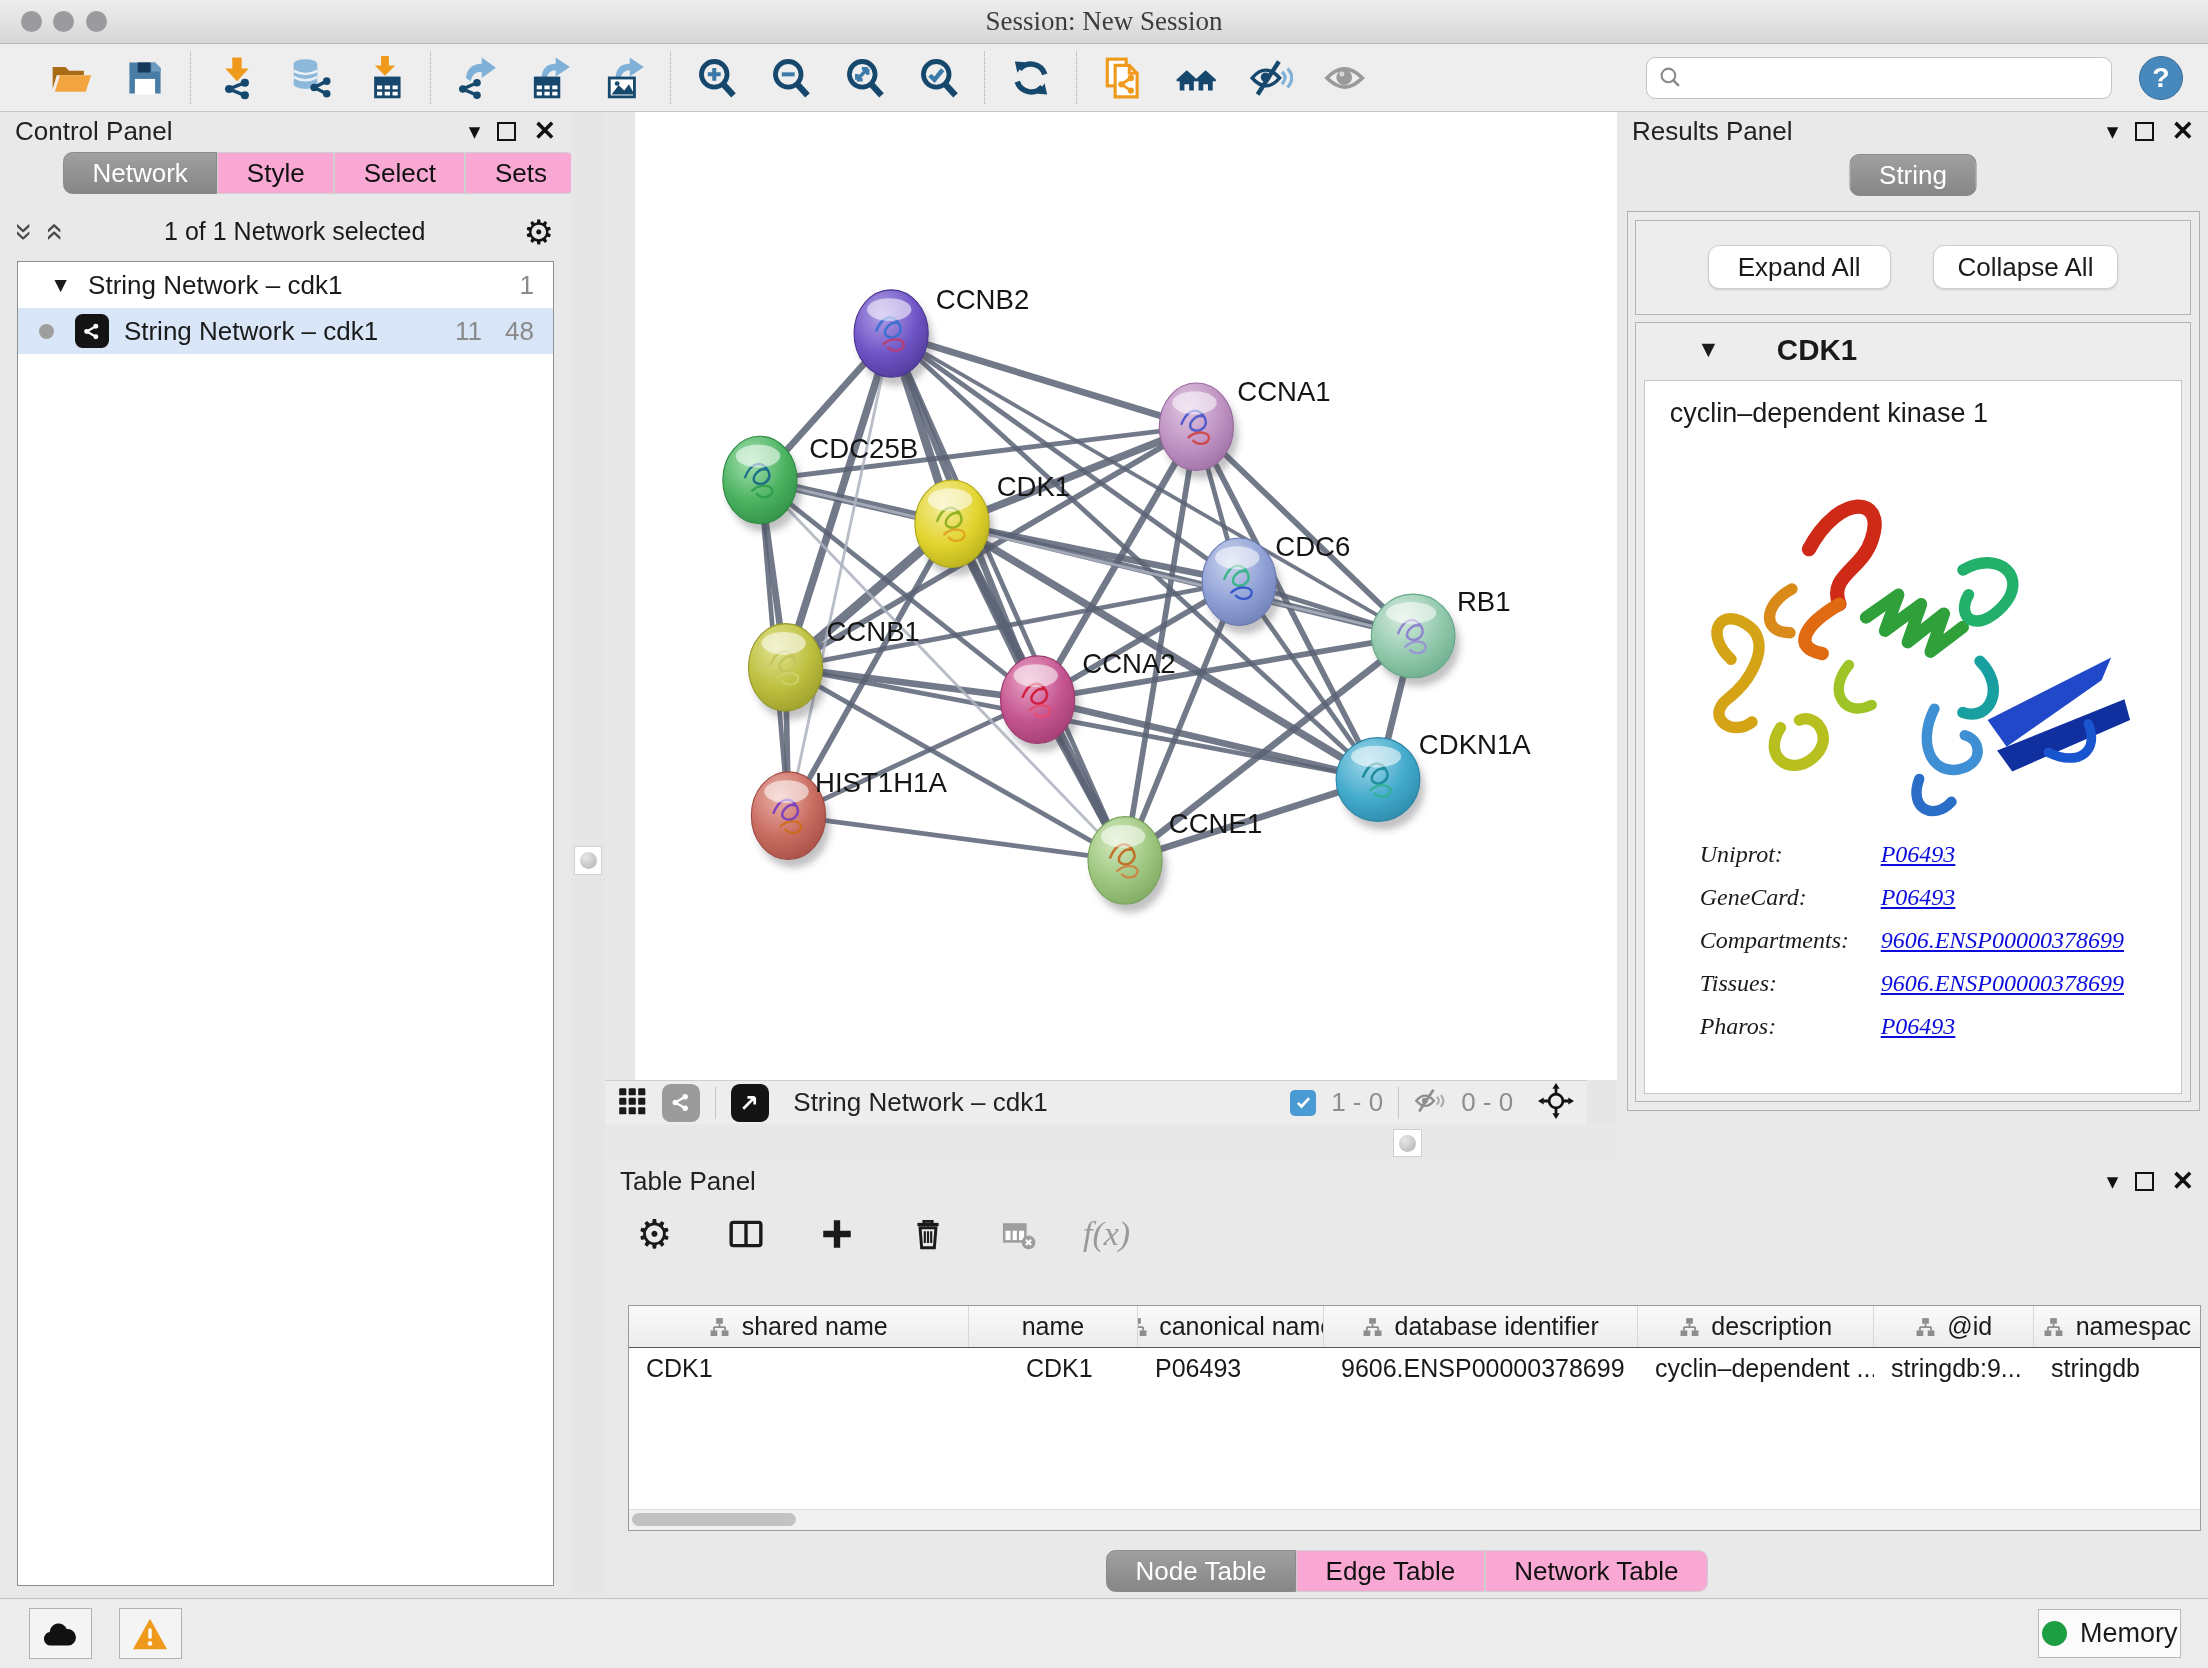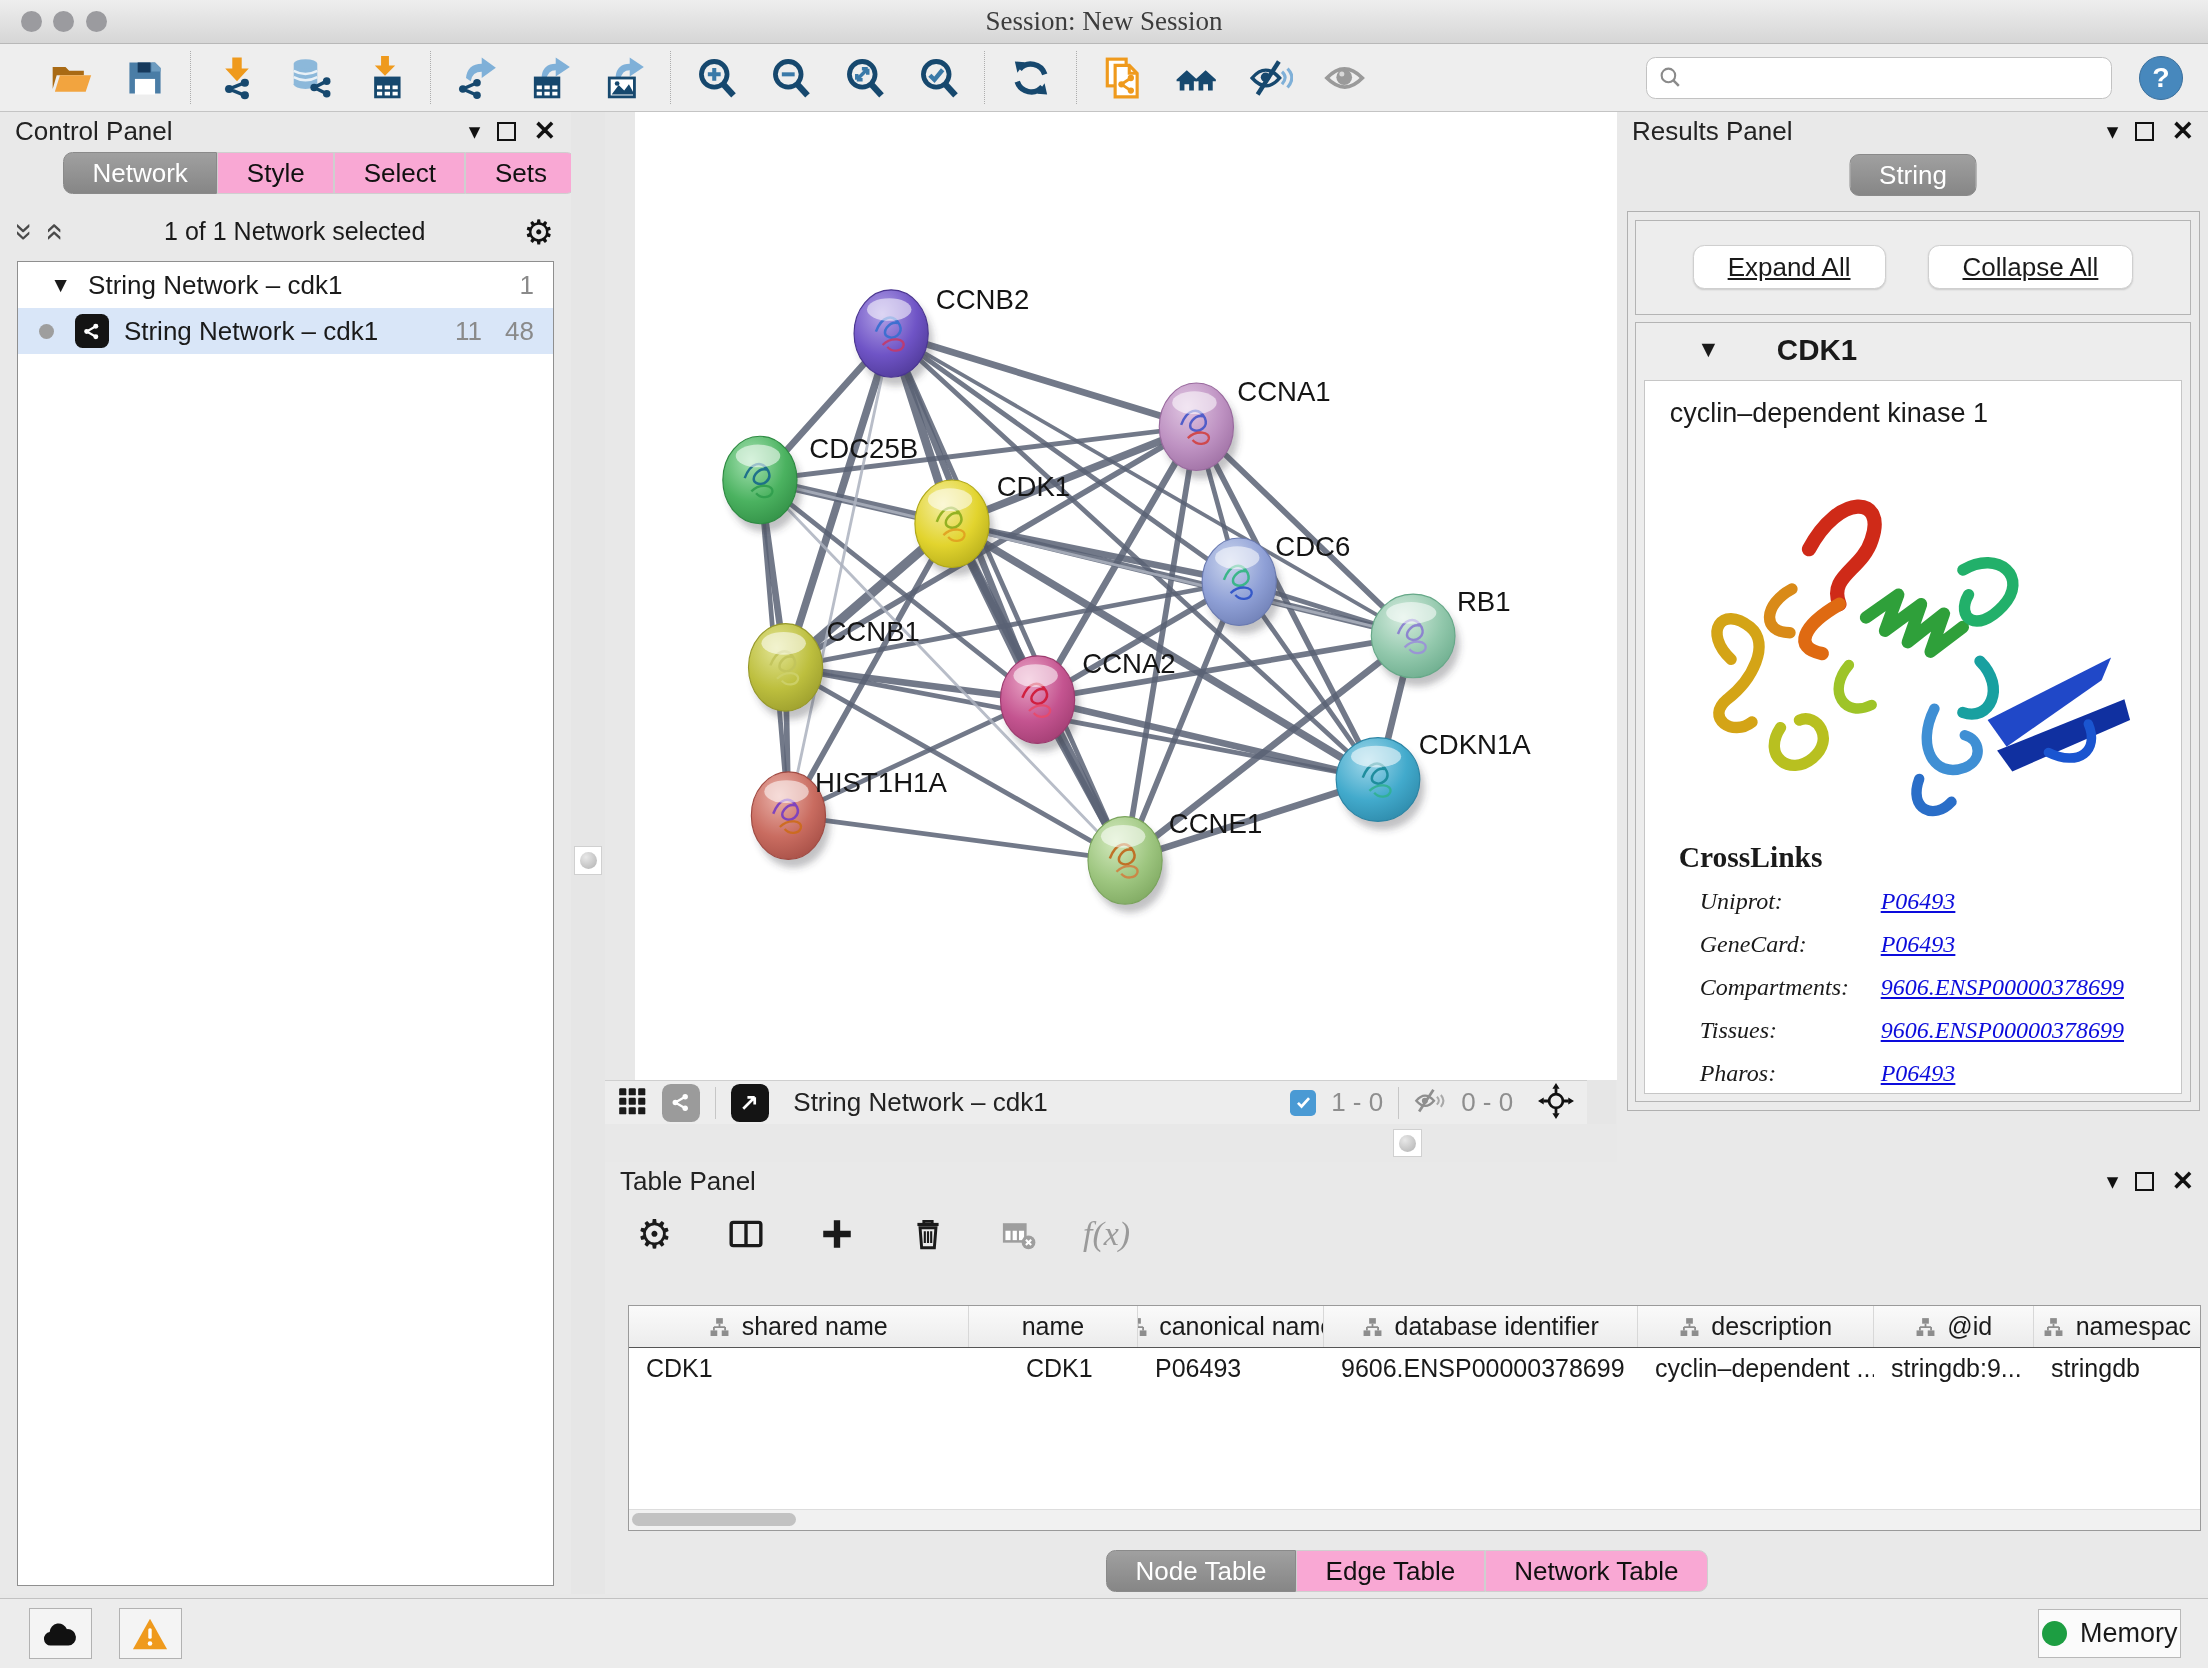--- a/index.html
+++ b/index.html
@@ -89,21 +89,21 @@
 
   
   #results-panel { left:1617px; top:112px; width:592px; height:1482px; background:#e9e9e9; }
   #rp-tab { position:absolute; left:50%; transform:translateX(-50%); top:42px; border-radius:9.5px; }
   #rp-box { position:absolute; left:9.5px; right:9.5px; top:99px; height:900px;
     border:1.9px solid #b0b0b0; background:#ebebeb; padding:7.6px; }
   #rp-buttons { border:1.9px solid #b4b4b4; background:#ededed; height:95px;
     display:flex; align-items:center; justify-content:center; gap:42px; margin-bottom:7.6px; }
   .rp-btn { min-width:183px; height:44px; background:#fff; border:1.9px solid #cfcfcf;
     border-radius:11.4px; font-size:26px; display:flex; align-items:center; justify-content:center;
-    padding:0 34px; cursor:pointer; box-shadow:0 1px 1.9px rgba(0,0,0,.15);text-decoration:underline; }
+    padding:0 24px; cursor:pointer; box-shadow:0 1px 1.9px rgba(0,0,0,.15); }
   #rp-entry { border:1.9px solid #b4b4b4; background:#ededed; position:absolute;
     left:7.6px; right:7.6px; top:110px; bottom:7.6px; }
   #rp-entry-head { height:53px; display:flex; align-items:center; font-size:29.5px; font-weight:bold; }
   #rp-entry-head .tri { font-size:23px; margin:0 57px 0 61px; font-weight:normal; }
   #rp-content { position:absolute; left:7.6px; right:7.6px; top:57px; bottom:7.6px;
     background:#ffffff; border:1.9px solid #c6c6c6; overflow:hidden; }
   #rp-desc { font-size:27px; padding:17px 0 0 25px; }
   #protein { display:block; margin:7.6px auto 0 auto; }
   #crosslinks { font-family:"Liberation Serif","DejaVu Serif",serif; margin:5.7px 0 0 34px; }
   #crosslinks h3 { font-size:29.5px; margin-bottom:13.3px; }
@@ -691,21 +691,20 @@
             <path d="M330 140 C368 118 400 148 372 178 C344 208 322 190 336 166" stroke="#22b06a" stroke-width="12"></path>
             <path d="M348 236 C376 264 358 300 330 290" stroke="#18a0a0" stroke-width="12"></path>
             <path d="M300 286 C280 326 300 360 332 348 C352 340 348 318 332 314" stroke="#3f8fd4" stroke-width="11"></path>
             <path d="M284 360 C272 392 300 404 318 384" stroke="#2a6ec8" stroke-width="11"></path>
           </g>
           <path d="M356 298 L486 232 L476 256 L376 326 Z" fill="#2048c8"></path>
           <path d="M366 330 L500 276 L506 298 L382 352 Z" fill="#1030a0"></path>
           <path d="M420 332 C452 348 474 330 462 302" stroke="#1a55d0" stroke-width="10" fill="none" stroke-linecap="round"></path>
         </svg>
         <div id="crosslinks">
-          <h3>CrossLinks</h3>
           <div class="cl-row">
               <span class="cl-label">Uniprot:</span>
               <span class="cl-link">P06493</span>
             </div>
           <div class="cl-row">
               <span class="cl-label">GeneCard:</span>
               <span class="cl-link">P06493</span>
             </div>
           <div class="cl-row">
               <span class="cl-label">Compartments:</span>

